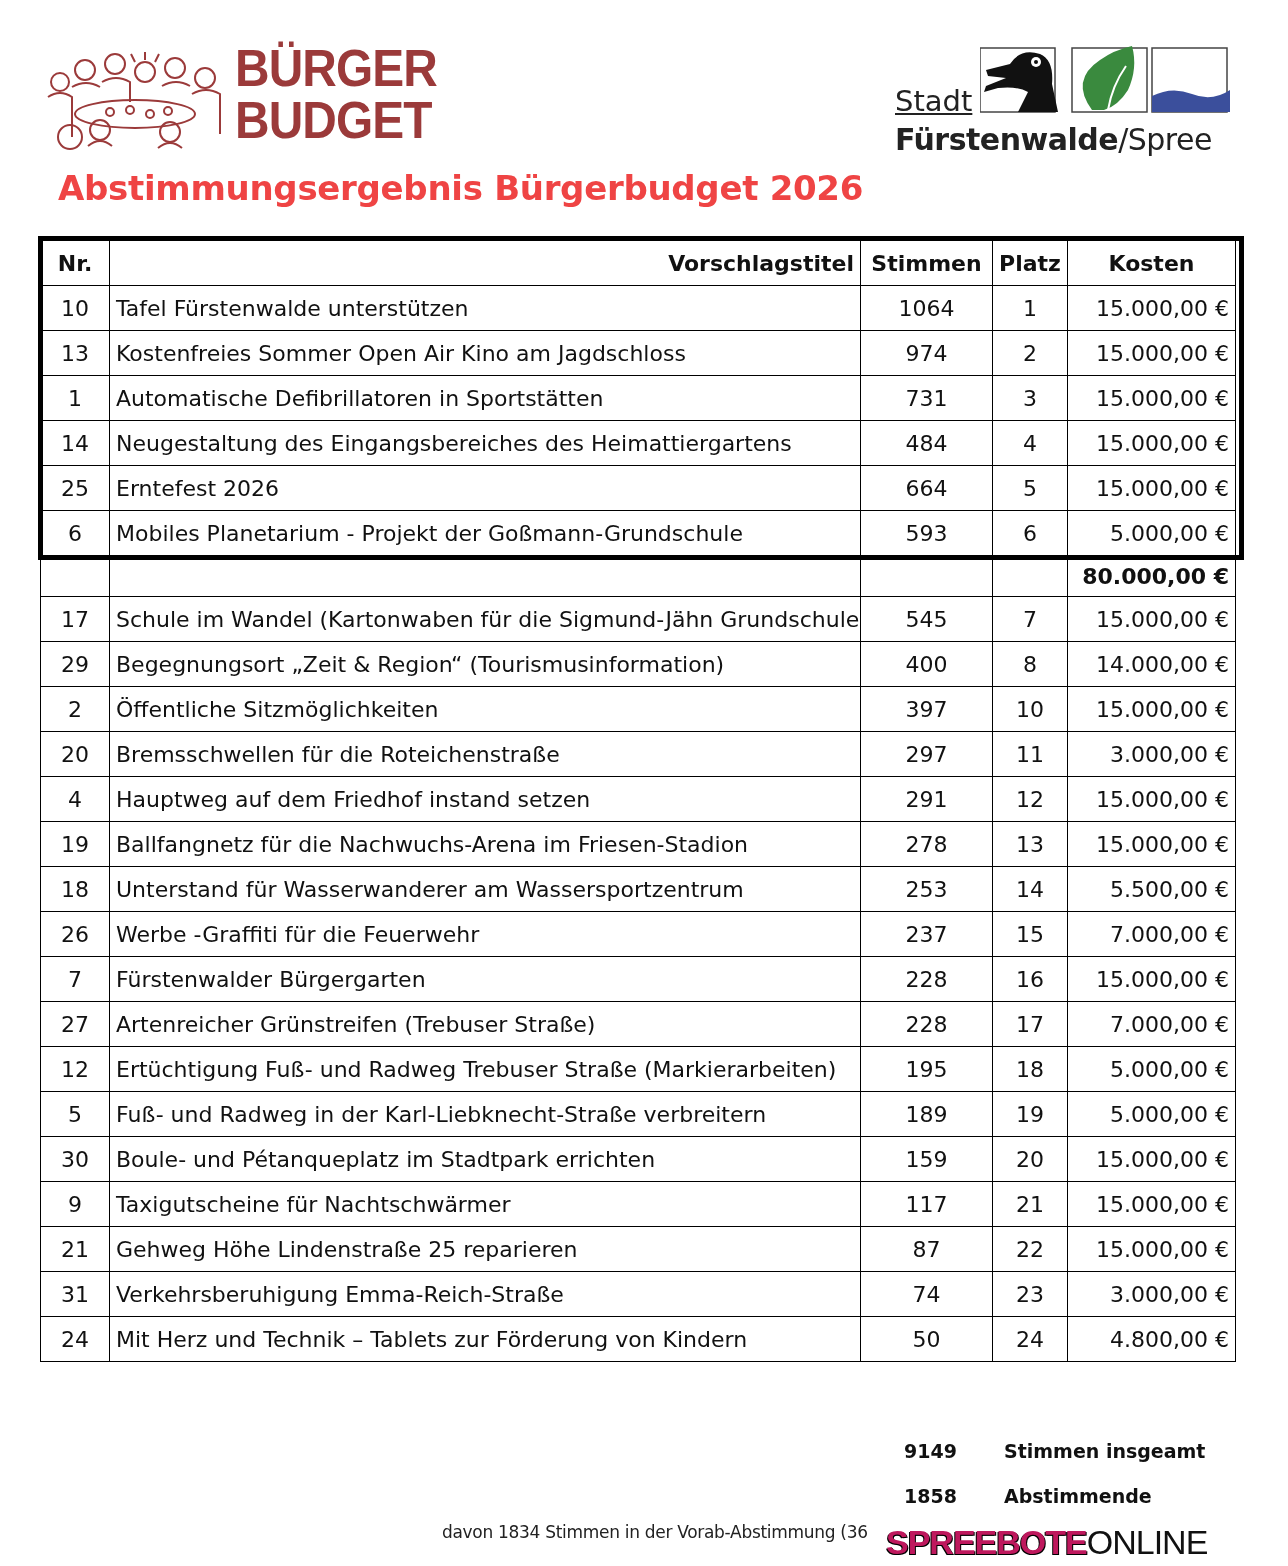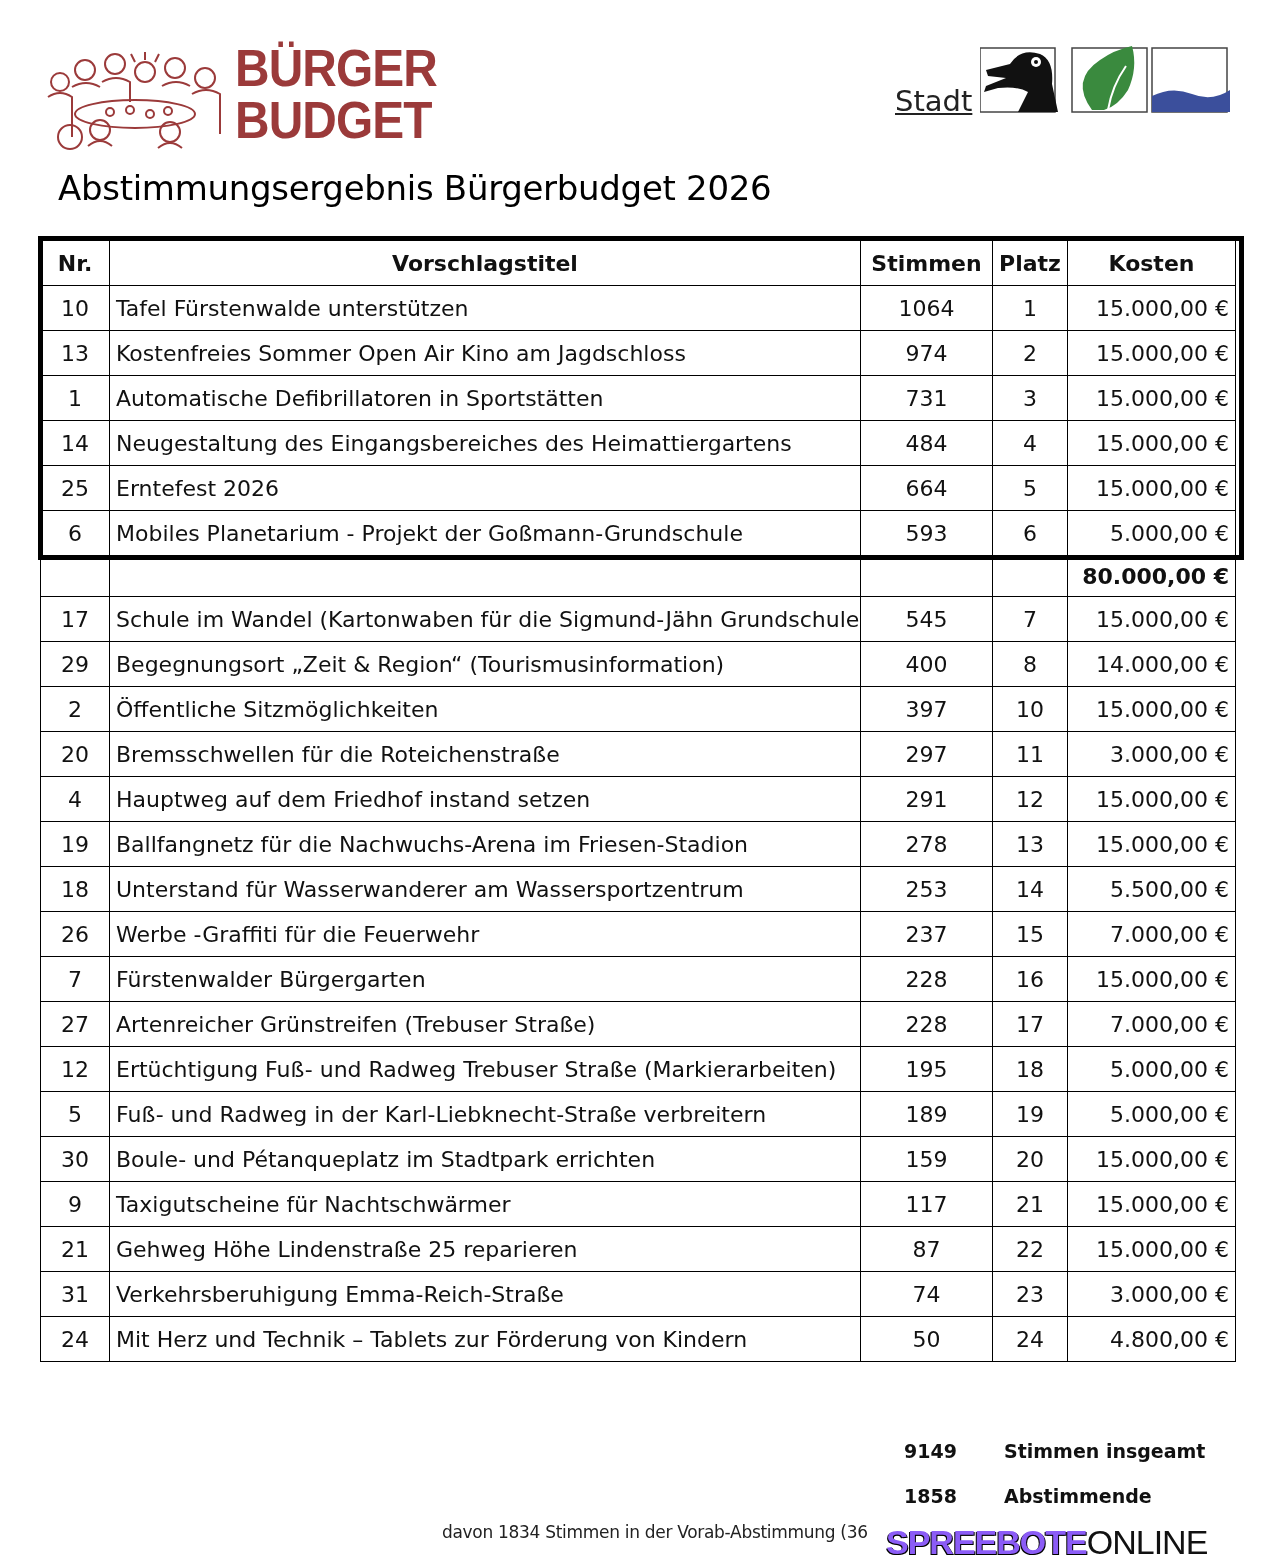--- a/index.html
+++ b/index.html
@@ -17,55 +17,55 @@
   .logo-city { position: absolute; left: 895px; top: 44px; width: 350px; height: 115px; }
   .city-stadt { position: absolute; left: 0; top: 40px; font-family: "DejaVu Sans", sans-serif;
                 font-size: 29px; color: #222; text-decoration: underline; }
   .city-name { position: absolute; left: 0; top: 78px; font-family: "DejaVu Sans", sans-serif;
                font-size: 30px; color: #222; white-space: nowrap; letter-spacing: -0.5px; }
   .city-name b { font-weight: bold; }
   .city-icons { position: absolute; left: 85px; top: 0; width: 260px; height: 72px; }
 
   
   .page-title { position: absolute; left: 58px; top: 168px; font-family: "DejaVu Sans", sans-serif;
-                font-weight: normal; font-size: 34px; letter-spacing: -0.3px; color: #000000; }
+                font-weight: bold; font-size: 34px; letter-spacing: -0.3px; color: #ef4444; }
 
   
   .tbl { position: absolute; left: 40px; top: 240px; width: 1196px; border-collapse: collapse;
          table-layout: fixed; font-family: "DejaVu Sans", sans-serif; font-size: 22px; }
   .tbl td, .tbl th { border: 1.5px solid #000; padding: 0 6px; height: 44px; white-space: nowrap;
                      overflow: hidden; }
   .tbl th { font-weight: bold; font-size: 22px; }
   .c-nr { width: 56px; text-align: center; }
   .c-title { text-align: left; }
   .c-st { width: 119px; text-align: center; }
   .c-pl { width: 62px; text-align: center; }
   .c-ko { width: 155px; text-align: right; }
-  .tbl th.c-title { text-align: center; }
+  .tbl th.c-title { text-align: right; }
   .tbl th.c-ko { text-align: center; }
   .sum-row td { height: 40px; }
   .sum-row .c-ko { font-weight: bold; }
 
   
   .top-frame { position: absolute; left: 38px; top: 236px; width: 1196px; height: 314px;
                border: 5px solid #000; pointer-events: none; }
 
   
   .totals { position: absolute; left: 900px; top: 1428px; font-family: "DejaVu Sans", sans-serif;
             font-weight: bold; font-size: 19px; }
   .totals .row { display: flex; height: 45px; align-items: center; }
   .totals .num { width: 100px; text-align: left; padding-left: 4px; }
   .footer-note { position: absolute; left: 442px; top: 1522px; font-family: "DejaVu Sans", sans-serif;
                  font-size: 17px; color: #222; white-space: nowrap; letter-spacing: -0.3px; }
 
   
   .watermark { position: absolute; left: 886px; top: 1522px; height: 40px; display: flex;
                align-items: center; font-family: "Liberation Sans", sans-serif; font-size: 34px;
                line-height: 34px; white-space: nowrap; background: rgba(255,255,255,0); }
-  .wm-red { color: #8b5cf6; font-weight: bold; letter-spacing: -1px;
+  .wm-red { color: #be185d; font-weight: bold; letter-spacing: -1px;
             text-shadow: 1px 1px 0 #000, -1px 1px 0 #000; }
   .wm-black { color: #111; font-weight: normal; letter-spacing: -1px; }
 </style>
 </head>
 <body>
 
 <div class="logo-bb">
   <svg class="bb-art" viewBox="0 0 190 112">
     <g fill="none" stroke="#9b3a3a" stroke-width="2">
       <circle cx="20" cy="40" r="9"></circle>
@@ -110,20 +110,21 @@
       <rect x="92" y="4" width="75" height="64" fill="none" stroke="#444" stroke-width="1.5"></rect>
       <path d="M112 66 q-22 -30 8 -50 q14 -10 32 -14 q6 22 -4 44 q-10 16 -24 20 z" fill="#3a8a3e"></path>
       <path d="M128 66 q4 -24 18 -44" stroke="#fff" stroke-width="2" fill="none"></path>
     </g>
     <g>
       <rect x="172" y="4" width="75" height="64" fill="none" stroke="#444" stroke-width="1.5"></rect>
       <path d="M172 52 q20 -10 40 -2 q20 8 38 -4 v22 h-78 z" fill="#3b4f9c"></path>
     </g>
   </svg>
   <div class="city-stadt">Stadt</div>
+  <div class="city-name"><b>Fürstenwalde</b><span>/Spree</span></div>
 </div>
 
 <div class="page-title">Abstimmungsergebnis Bürgerbudget 2026</div>
 
 <table class="tbl">
   <thead>
     <tr>
       <th class="c-nr">Nr.</th>
       <th class="c-title">Vorschlagstitel</th>
       <th class="c-st">Stimmen</th>

